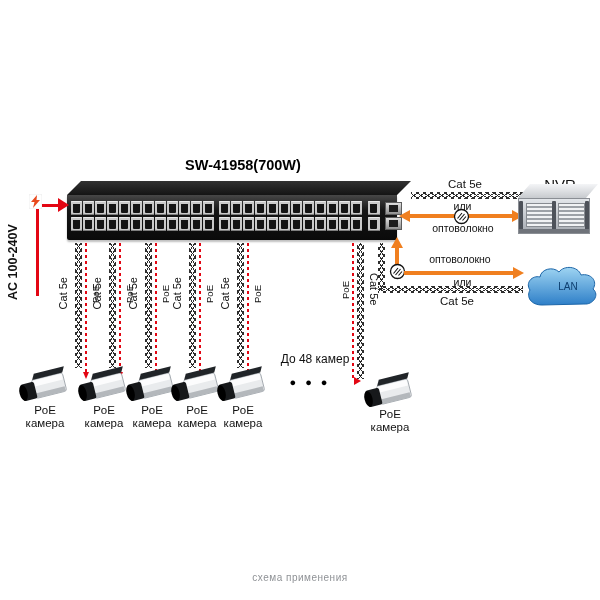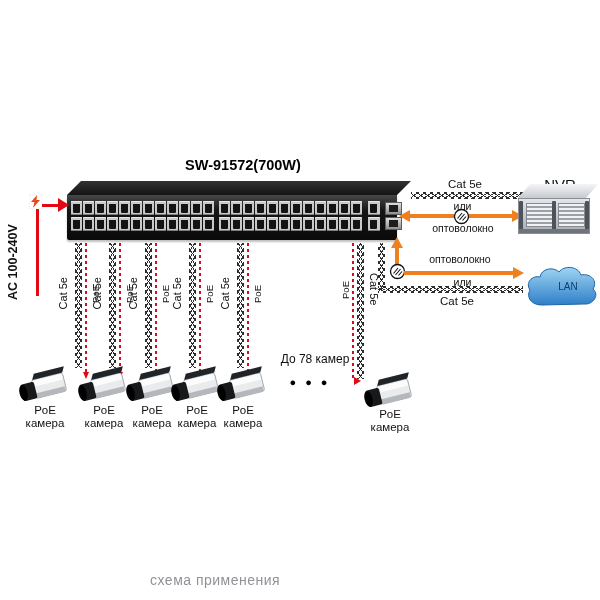--- a/index.html
+++ b/index.html
@@ -78,30 +78,30 @@
   .nvr-grille{position:absolute;top:4px;width:25px;height:22px;border:1px solid #878b91;
       background:repeating-linear-gradient(180deg,#f1f2f4 0 2px,#9da1a7 2px 4px)}
   .nvr-handle{position:absolute;top:2px;bottom:2px;width:4px;background:#4e525a;border-radius:1px}
   .nvr-base{position:absolute;left:0;right:0;bottom:0;height:4px;background:#6f737a}
 
   .camera-mount{width:58px;height:44px}
   .camlabel{width:56px;text-align:center;font-size:11.5px;line-height:13px;color:#111}
 
   .note{font-size:12px;color:#111}
   .dots{font-size:11px;font-weight:bold;letter-spacing:3px;color:#000}
-  .caption{left:150px;top:572px;width:300px;font-size:14px;
+  .caption{left:150px;top:572px;width:300px;text-align:center;font-size:10px;
       color:var(--gray);letter-spacing:.5px}
   .title{left:163px;top:157px;width:160px;text-align:center;
       font-size:14.5px;font-weight:bold;color:#000}
   .ac-label{left:6px;top:198px;height:102px;font-size:12.5px;font-weight:600;color:#111}
 </style>
 </head>
 <body>
 
-<div class="abs title">SW-91572(700W)</div>
+<div class="abs title">SW-41958(700W)</div>
 
 <div class="abs sw-top"></div>
 <div class="abs sw-front"></div>
 <div class="abs" id="ports">
     <div class="pcol">
       <div class="rj45"></div>
       <div class="rj45"></div>
     </div>
     <div class="pcol">
       <div class="rj45"></div>
@@ -339,21 +339,21 @@
   </div>
 <div class="abs camlabel" style="left:215px;top:404px">
   <div>PoE</div>
     <div>камера</div>
   </div>
 <div class="abs camlabel" style="left:362px;top:408px">
   <div>PoE</div>
     <div>камера</div>
   </div>
 
-<div class="abs note ctr" style="left:268px;top:352px;width:94px">До 78 камер</div>
+<div class="abs note ctr" style="left:268px;top:352px;width:94px">До 48 камер</div>
 <div class="abs dots ctr" style="left:280px;top:376px;width:60px">● ● ●</div>
 
 <div class="abs lbl-cat ctr" style="left:420px;top:178px;width:90px">Cat 5e</div>
 <div class="abs braid-h" style="left:411px;top:192px;width:112px"></div>
 <div class="abs lbl ctr" style="left:420px;top:200px;width:85px">или</div>
 <div class="abs oshaft-h" style="left:410px;top:214px;width:102px"></div>
 <div class="tri o-left" style="left:399px;top:210px"></div>
 <div class="tri o-right" style="left:512px;top:210px"></div>
 <svg class="abs" style="left:453px;top:208px" width="17" height="17">
   <circle cx="8.5" cy="8.5" r="7" fill="#fff" stroke="#111" stroke-width="1.3"></circle>

